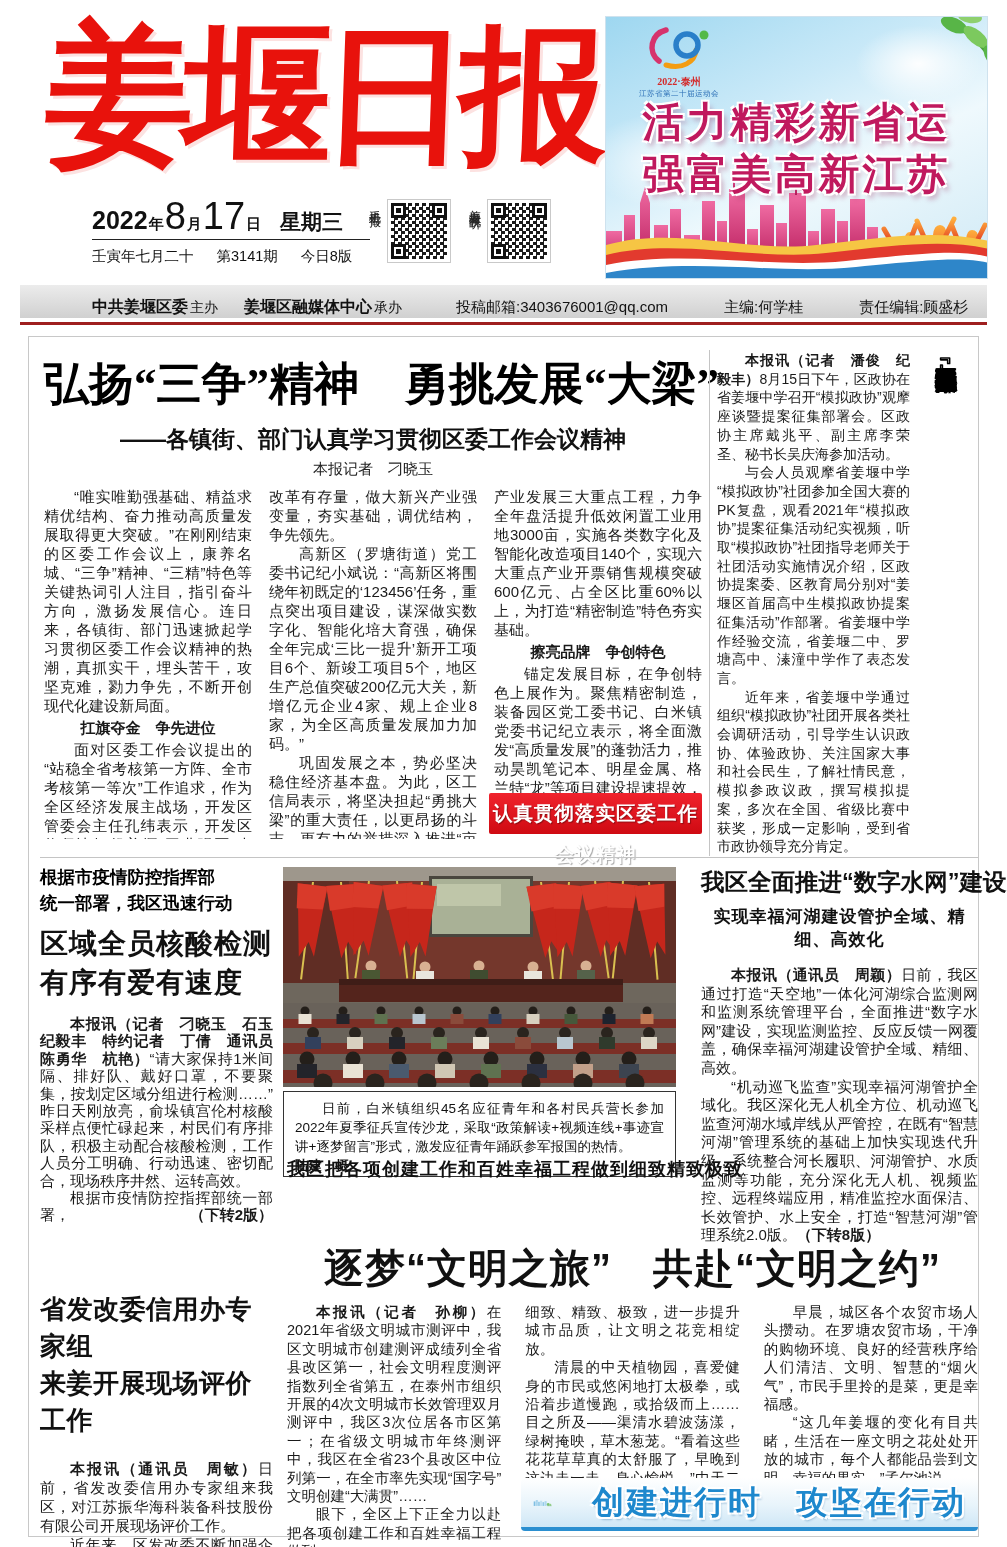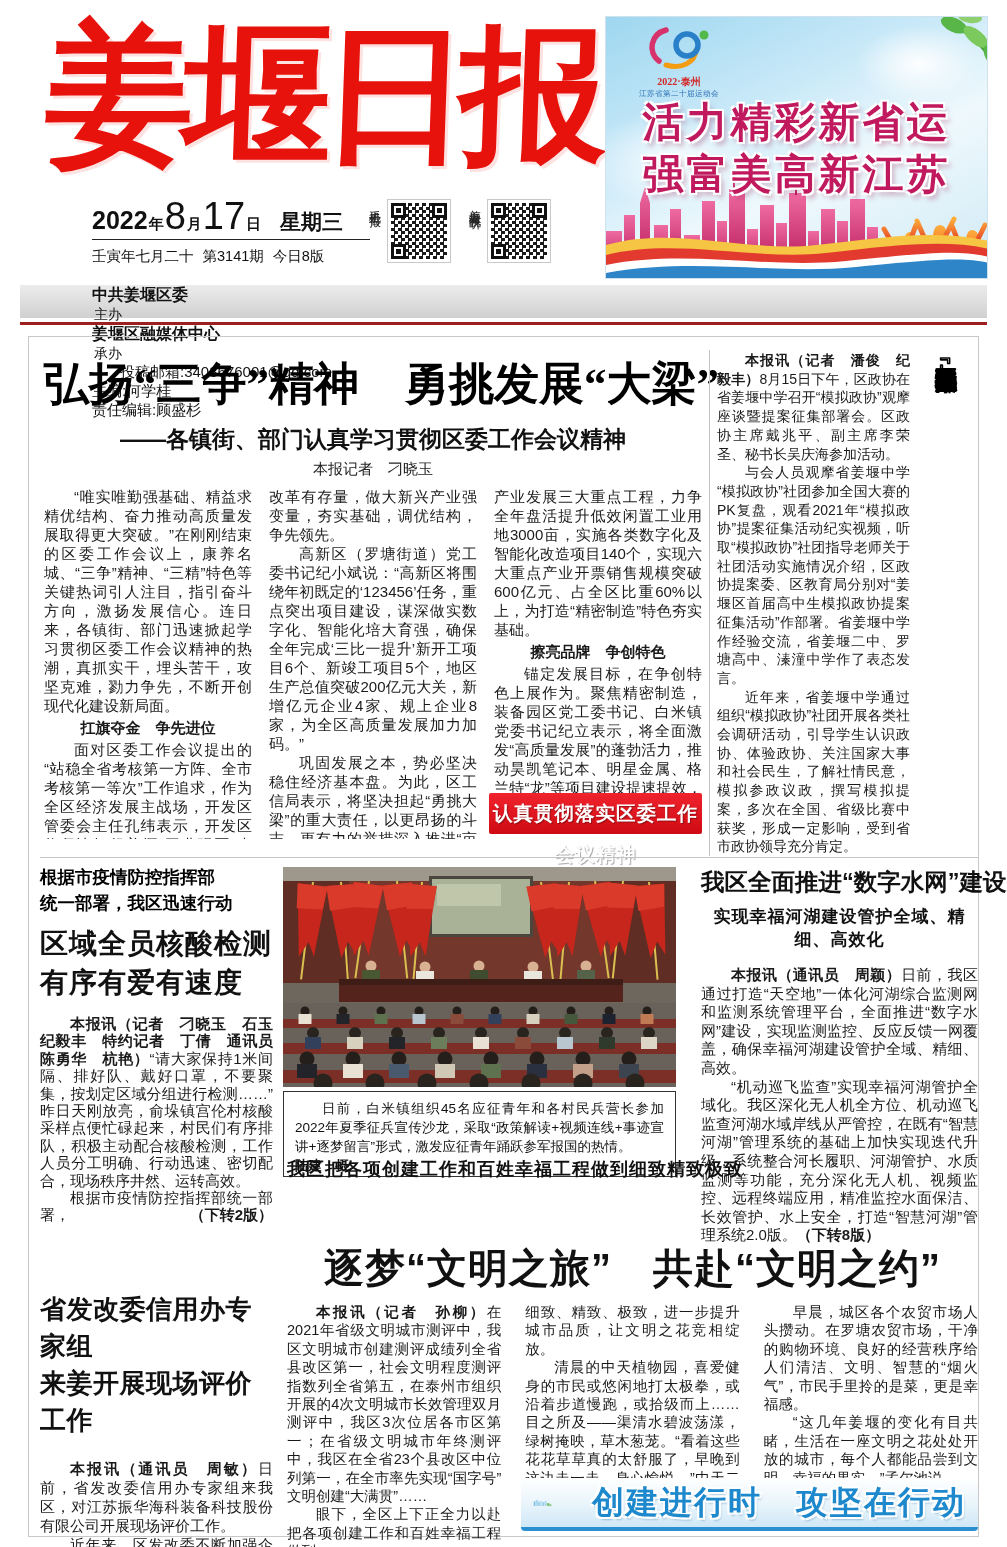--- a/index.html
+++ b/index.html
@@ -13,21 +13,21 @@
   #logo { left:46px; top:2px; width:575px; height:192px; color:#e8120c;
           font-family:"Liberation Serif", serif; font-weight:900; font-size:148px;
           line-height:188px; letter-spacing:-10px; white-space:nowrap;
           transform:skewX(-2deg); text-shadow:3px 3px 0 rgba(232,18,12,.12); }
   #date-block { left:92px; top:197px; width:278px; }
   .date-l1 { display:flex; align-items:baseline; border-bottom:1.5px solid #222; padding-bottom:3px; }
   .d-year { font-size:25px; font-weight:bold; }
   .d-unit { font-size:15px; font-weight:bold; padding:0 1px; }
   .d-big  { font-size:38px; font-weight:400; line-height:1; }
   .d-week { font-size:21px; font-weight:bold; margin-left:18px; }
-  .date-l2 { display:flex; gap:9px; font-size:14.5px; padding-top:7px; white-space:nowrap; color:#111; }
+  .date-l2 { display:flex; gap:23px; font-size:14.5px; padding-top:7px; white-space:nowrap; color:#111; }
 
   #qr-group { left:366px; top:200px; display:flex; gap:16px; }
   .qr-item { display:flex; gap:5px; }
   .qr-label { writing-mode:vertical-rl; text-orientation:upright; font-size:12px;
               letter-spacing:2px; color:#222; height:64px; }
   .qr-box { position:relative; width:62px; height:62px;
             background:repeating-conic-gradient(#1a1a1a 0% 25%, #fff 0% 50%);
             background-size:7px 7px; border:3px solid #fff; box-shadow:0 0 0 1px #c9c9c9; }
   .qr-box .m { position:absolute; width:15px; height:15px; background:#fff; border:3px solid #111; }
   .qr-box .m::after { content:""; position:absolute; inset:2px; background:#111; }
@@ -44,22 +44,22 @@
                font-family:"Liberation Serif", serif; font-weight:900; font-size:41px;
                color:#c0195e; letter-spacing:3px; white-space:nowrap;
                text-shadow:-2px -2px 0 #fff,2px -2px 0 #fff,-2px 2px 0 #fff,2px 2px 0 #fff,4px 5px 5px rgba(150,30,80,.35); }
   #ad-s1 { top:78px; } #ad-s2 { top:130px; }
   #ad-logo { position:absolute; left:14px; top:8px; width:118px; text-align:center; }
   .ad-cap1 { font-size:10px; color:#d42a2a; font-weight:bold; font-family:"Liberation Serif",serif; }
   .ad-cap2 { font-size:7.5px; color:#2a6db5; letter-spacing:.5px; }
 
   
   #info-bar { left:20px; top:285px; width:967px; height:33px;
-              background:linear-gradient(#ececec,#d0d0d0); display:flex; 
-              padding:0 0 0 72px; font-size:15px; color:#111; white-space:nowrap;flex-direction:column; }
+              background:linear-gradient(#ececec,#d0d0d0); display:flex; align-items:center;
+              padding:12px 0 0 72px; font-size:15px; color:#111; white-space:nowrap; }
   #info-bar .host { font-weight:bold; font-size:16px; }
   #info-bar .role { font-family:"Liberation Serif",serif; font-size:14px; margin:0 26px 0 2px; }
   #info-bar .meta { margin-right:56px; }
   #red-rule { left:20px; top:322px; width:967px; height:3px; background:#9e1f1f; }
   #frame { left:28px; top:336px; width:951px; height:1201px; border:1px solid #c8c8c8; }
 
   
   #lead-head { left:44px; top:354px; width:658px; text-align:center; white-space:nowrap;
                font-family:"Liberation Serif", serif; font-weight:900; font-size:45px; color:#000; }
   #lead-sub { left:44px; top:424px; width:658px; text-align:center; font-weight:bold; font-size:23px; }

